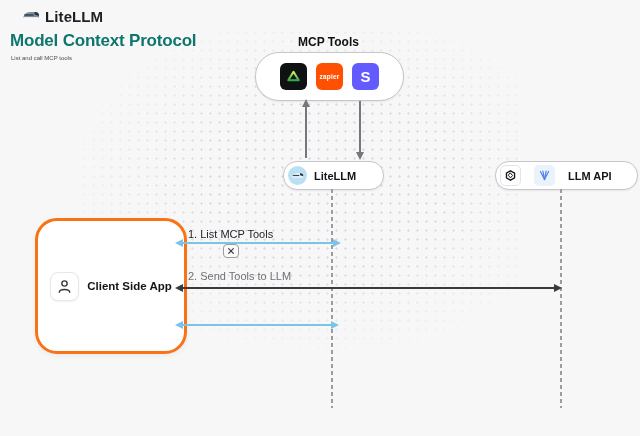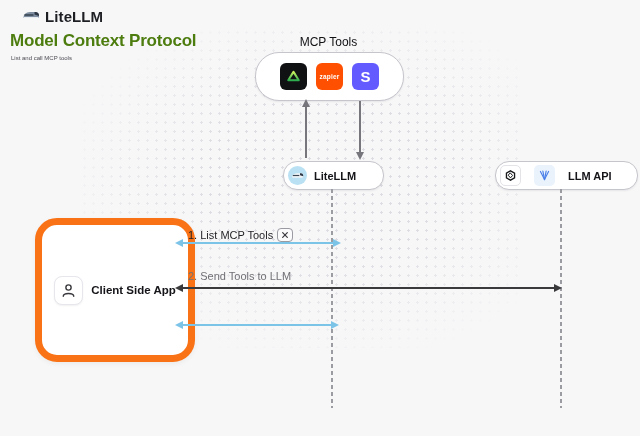--- a/index.html
+++ b/index.html
@@ -15,51 +15,51 @@
     position:absolute; left:80px; top:28px; width:440px; height:320px;
     background-image: radial-gradient(circle, #dddde3 1px, transparent 1.3px);
     background-size: 9px 9px;
     -webkit-mask-image: radial-gradient(ellipse at 55% 48%, #000 35%, transparent 78%);
     mask-image: radial-gradient(ellipse at 55% 48%, #000 35%, transparent 78%);
   }
 
   
   .brand { position:absolute; left:22px; top:7px; display:flex; align-items:center; gap:5px; }
   .brand-text { font-size:15px; font-weight:600; color:#1d1f23; letter-spacing:.1px; }
-  .page-title { position:absolute; left:10px; top:31px; font-size:17px; font-weight:700; color:#4d7c0f; letter-spacing:-.2px; }
+  .page-title { position:absolute; left:10px; top:31px; font-size:17px; font-weight:700; color:#0f766e; letter-spacing:-.2px; }
   .page-subtitle { position:absolute; left:11px; top:55px; font-size:6px; color:#4b4b52; }
 
   
   .pill {
     position:absolute; background:#fff; border:1px solid #c5c5cc;
     box-shadow:0 1px 2px rgba(20,20,28,.07);
     display:flex; align-items:center;
   }
   .node-label { font-size:11px; font-weight:600; color:#141419; white-space:nowrap; }
 
   
-  .mcp-label { position:absolute; left:255px; top:35px; width:147px; text-align:center; font-size:12px; font-weight:400; color:#121215; }
+  .mcp-label { position:absolute; left:255px; top:35px; width:147px; text-align:center; font-size:12px; font-weight:700; color:#121215; }
   .mcp-box { left:255px; top:52px; width:147px; height:47px; border-radius:24px; justify-content:center; gap:9px; }
   .tool-sq { width:27px; height:27px; border-radius:6px; display:flex; align-items:center; justify-content:center; }
   .tool-dark { background:#101113; }
   .tool-zapier { background:#ff4f00; }
   .tool-stripe { background:#635bff; }
   .zapier-word { color:#fff; font-size:6.5px; font-weight:800; letter-spacing:.2px; }
   .stripe-s { color:#fff; font-size:15px; font-weight:700; margin-top:-1px; }
 
   
   .litellm-box { left:283px; top:161px; width:95px; height:27px; border-radius:14px; padding-left:4px; gap:7px; }
   .litellm-circle { width:19px; height:19px; border-radius:50%; background:#b9e1f3; display:flex; align-items:center; justify-content:center; }
   .llmapi-box { left:495px; top:161px; width:137px; height:27px; border-radius:14px; padding-left:4px; gap:13px; }
   .mini-sq { width:21px; height:21px; border-radius:5px; display:flex; align-items:center; justify-content:center; }
   .sq-openai { background:#fff; border:1px solid #e3e3e8; box-sizing:border-box; }
   .sq-blue { background:#eaf2fc; }
 
   
-  .client-box { left:35px; top:218px; width:146px; height:130px; border-radius:22px; border:7px solid #f97316;
+  .client-box { left:35px; top:218px; width:146px; height:130px; border-radius:22px; border:3px solid #f97316;
     box-shadow:0 2px 5px rgba(20,20,28,.05); justify-content:center; gap:8px; }
   .client-icon-sq { width:27px; height:27px; border-radius:8px; background:#fff; border:1px solid #e6e6ec;
     box-shadow:0 1px 2px rgba(20,20,28,.06); display:flex; align-items:center; justify-content:center; }
   .client-label { font-size:11.5px; }
 
   
   .lifeline { position:absolute; width:2px; top:189px; height:219px;
     background:repeating-linear-gradient(to bottom, #9b9ba2 0 4px, transparent 4px 7px); }
   .ll-litellm { left:331px; }
   .ll-llmapi { left:560px; }
@@ -74,21 +74,21 @@
 
   
   .h-arrow { position:absolute; height:2px; background:var(--c); }
   .ah { position:absolute; width:0; height:0; border:4px solid transparent; top:50%; transform:translateY(-50%); }
   .ah.l { left:-6px; border-right:8px solid var(--c); border-left:0; }
   .ah.r { right:-6px; border-left:8px solid var(--c); border-right:0; }
   .arrow-1 { left:181px; top:242px; width:154px; --c:#7cc3e8; }
   .arrow-2 { left:181px; top:287px; width:375px; --c:#3a3a3c; }
   .arrow-3 { left:181px; top:324px; width:152px; --c:#7cc3e8; }
 
-  .msg-label { position:absolute; display:flex; align-items:center; gap:4px; font-size:11px; font-weight:500; color:#1f1f24; white-space:nowrap; }
+  .msg-label { position:absolute; display:flex; align-items:center; gap:4px; font-size:11px; font-weight:500; color:#1f1f24; white-space:nowrap;flex-direction:column; }
   .msg-1 { left:188px; top:228px; }
   .msg-2 { left:188px; top:270px; color:#707075; }
   .msg-3 { left:188px; top:310px; }
   .tool-badge { display:inline-flex; align-items:center; justify-content:center; width:14px; height:12px;
     border:1px solid #9a9aa2; border-radius:4px; background:#fbfbfc; }
 </style>
 </head>
 <body>
 
 <div id="canvas">

